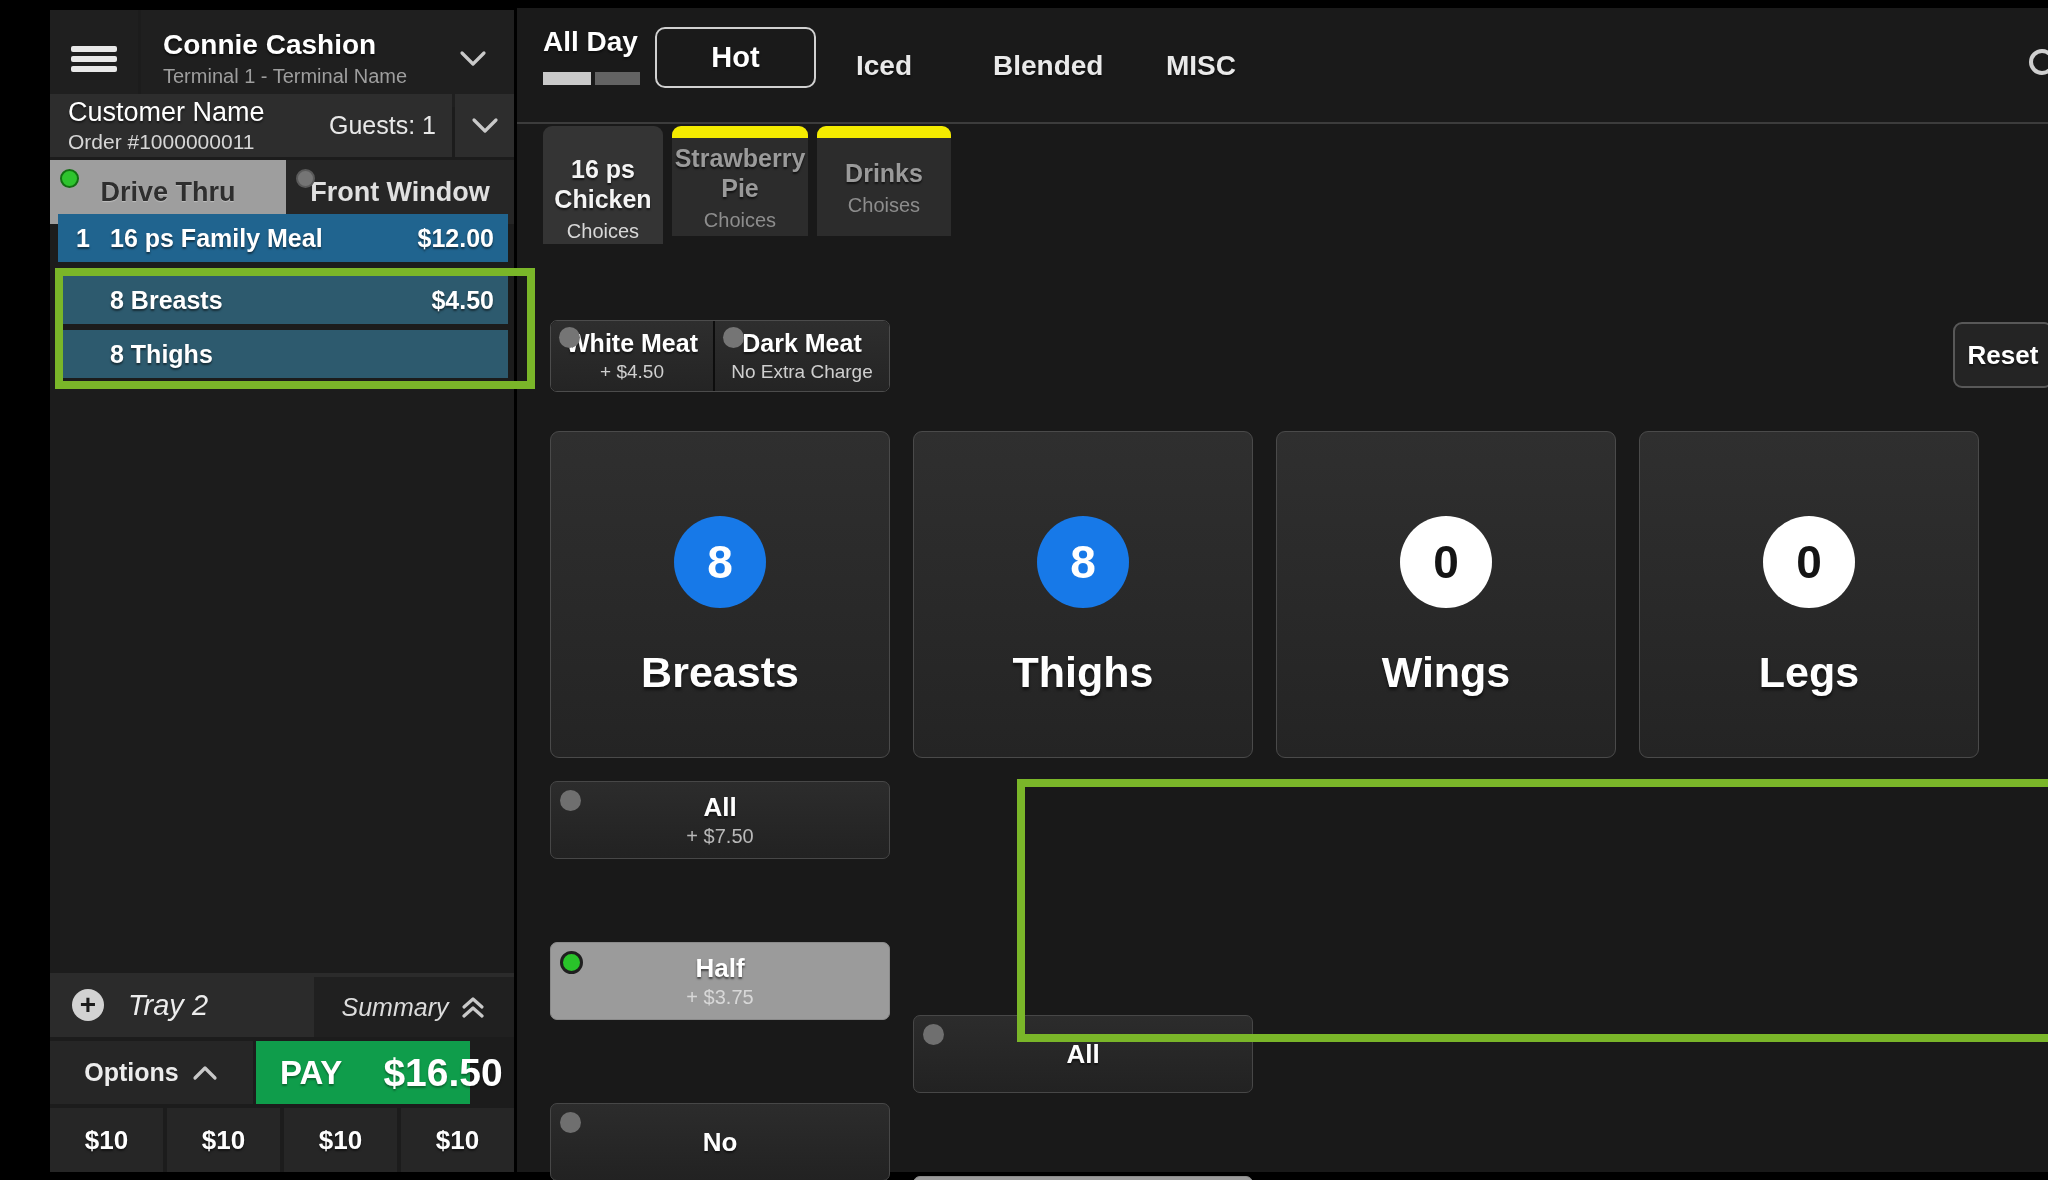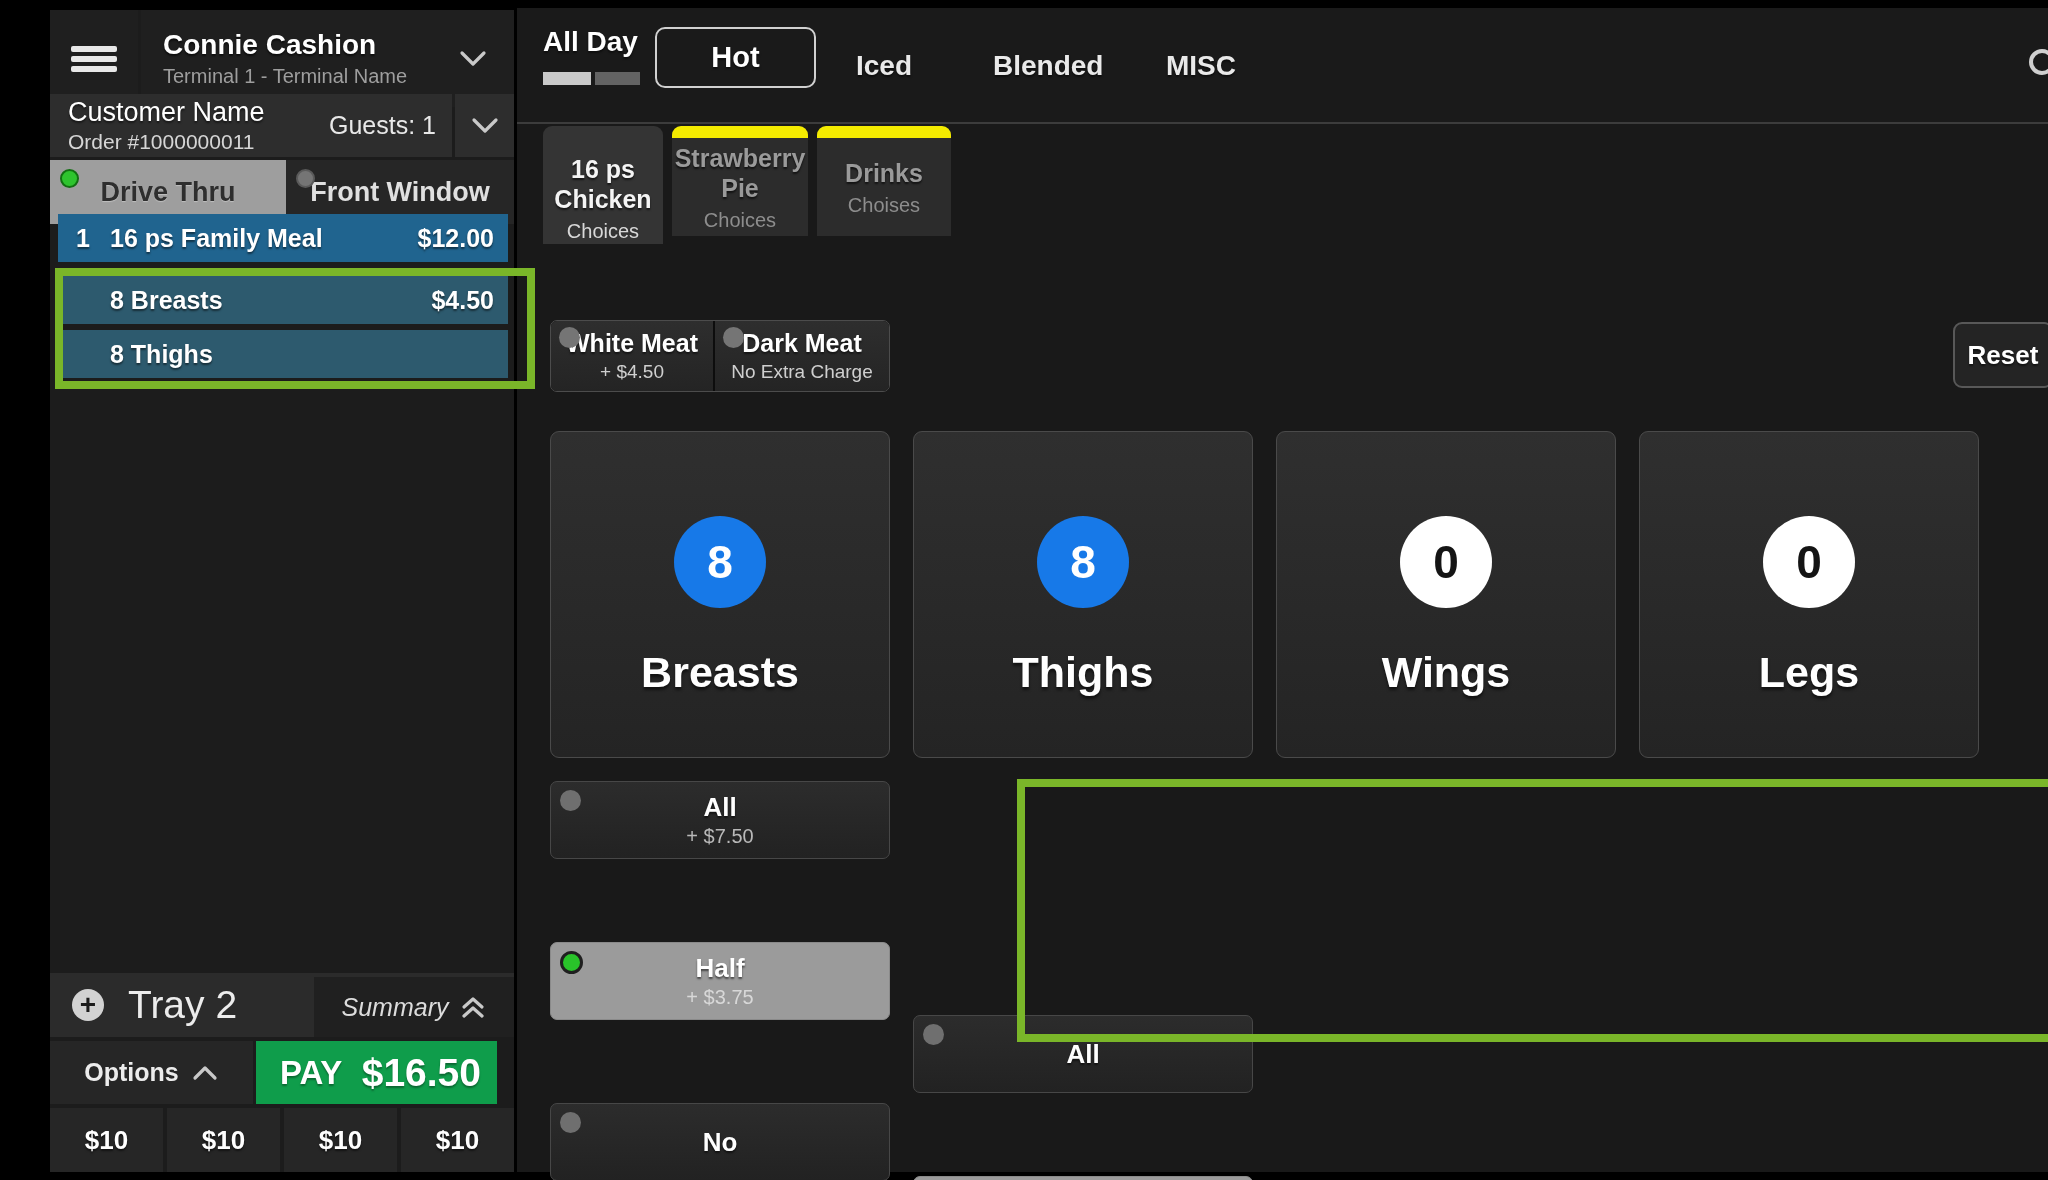--- a/index.html
+++ b/index.html
@@ -38,27 +38,27 @@
   .order-row .nm{color:#fff;font-size:25px;font-weight:bold;text-shadow:0 2px 2px rgba(0,0,0,.5);}
   .order-row .pr{color:#fff;font-size:25px;font-weight:bold;margin-left:auto;margin-right:14px;text-shadow:0 2px 2px rgba(0,0,0,.5);}
   .row-main{top:204px;background:#20648f;}
   .row-sub{background:#2d5a6e;}
   .row-sub .nm{margin-left:52px;}
   .row-sub1{top:266px;}
   .row-sub2{top:320px;}
 
   .tray-row{left:0;top:963px;width:464px;height:64px;background:#2b2b2b;display:flex;align-items:center;cursor:pointer;}
   .plus-circle{width:32px;height:32px;border-radius:50%;background:#d2d2d2;color:#1c1c1c;font-size:28px;font-weight:bold;display:flex;align-items:center;justify-content:center;margin-left:22px;line-height:1;}
-  .tray-label{color:#ececec;font-size:39px;margin-left:24px;}
+  .tray-label{color:#ececec;font-size:29px;margin-left:24px;font-style:italic;}
   .summary-btn{left:264px;top:967px;width:200px;height:60px;background:#202020;display:flex;align-items:center;justify-content:center;gap:12px;cursor:pointer;font-style:italic;}
   .summary-label{color:#dcdcdc;font-size:25px;}
 
   .options-btn{left:0;top:1031px;width:203px;height:63px;background:#262626;display:flex;align-items:center;justify-content:center;gap:12px;cursor:pointer;}
   .options-label{color:#ececec;font-size:25px;font-weight:bold;}
-  .pay-btn{left:206px;top:1031px;width:241px;height:63px;background:#0f9d4b;display:flex;align-items:center;cursor:pointer;}
+  .pay-btn{left:206px;top:1031px;width:214px;height:63px;background:#0f9d4b;display:flex;align-items:center;cursor:pointer;gap:41px;}
   .pay-word{color:#fff;font-size:33px;font-weight:600;margin-left:24px;text-shadow:0 2px 2px rgba(0,0,0,.35);}
   .pay-amt{color:#fff;font-size:39px;font-weight:bold;margin-left:auto;margin-right:16px;text-shadow:0 2px 2px rgba(0,0,0,.35);}
 
   .cash-btn{top:1098px;height:64px;width:113px;background:#262626;display:flex;align-items:center;justify-content:center;color:#fff;font-size:26px;font-weight:bold;cursor:pointer;text-shadow:0 2px 2px rgba(0,0,0,.5);}
 
   
   #main{left:477px;top:8px;width:1571px;height:1164px;background:#191919;}
   .topbar{left:0;top:0;width:1571px;height:116px;background:#1a1a1a;border-bottom:2px solid #3c3c3c;}
   .allday{left:26px;top:18px;width:110px;cursor:pointer;}
   .allday-label{color:#fff;font-size:28px;font-weight:bold;text-shadow:0 2px 2px rgba(0,0,0,.5);}

